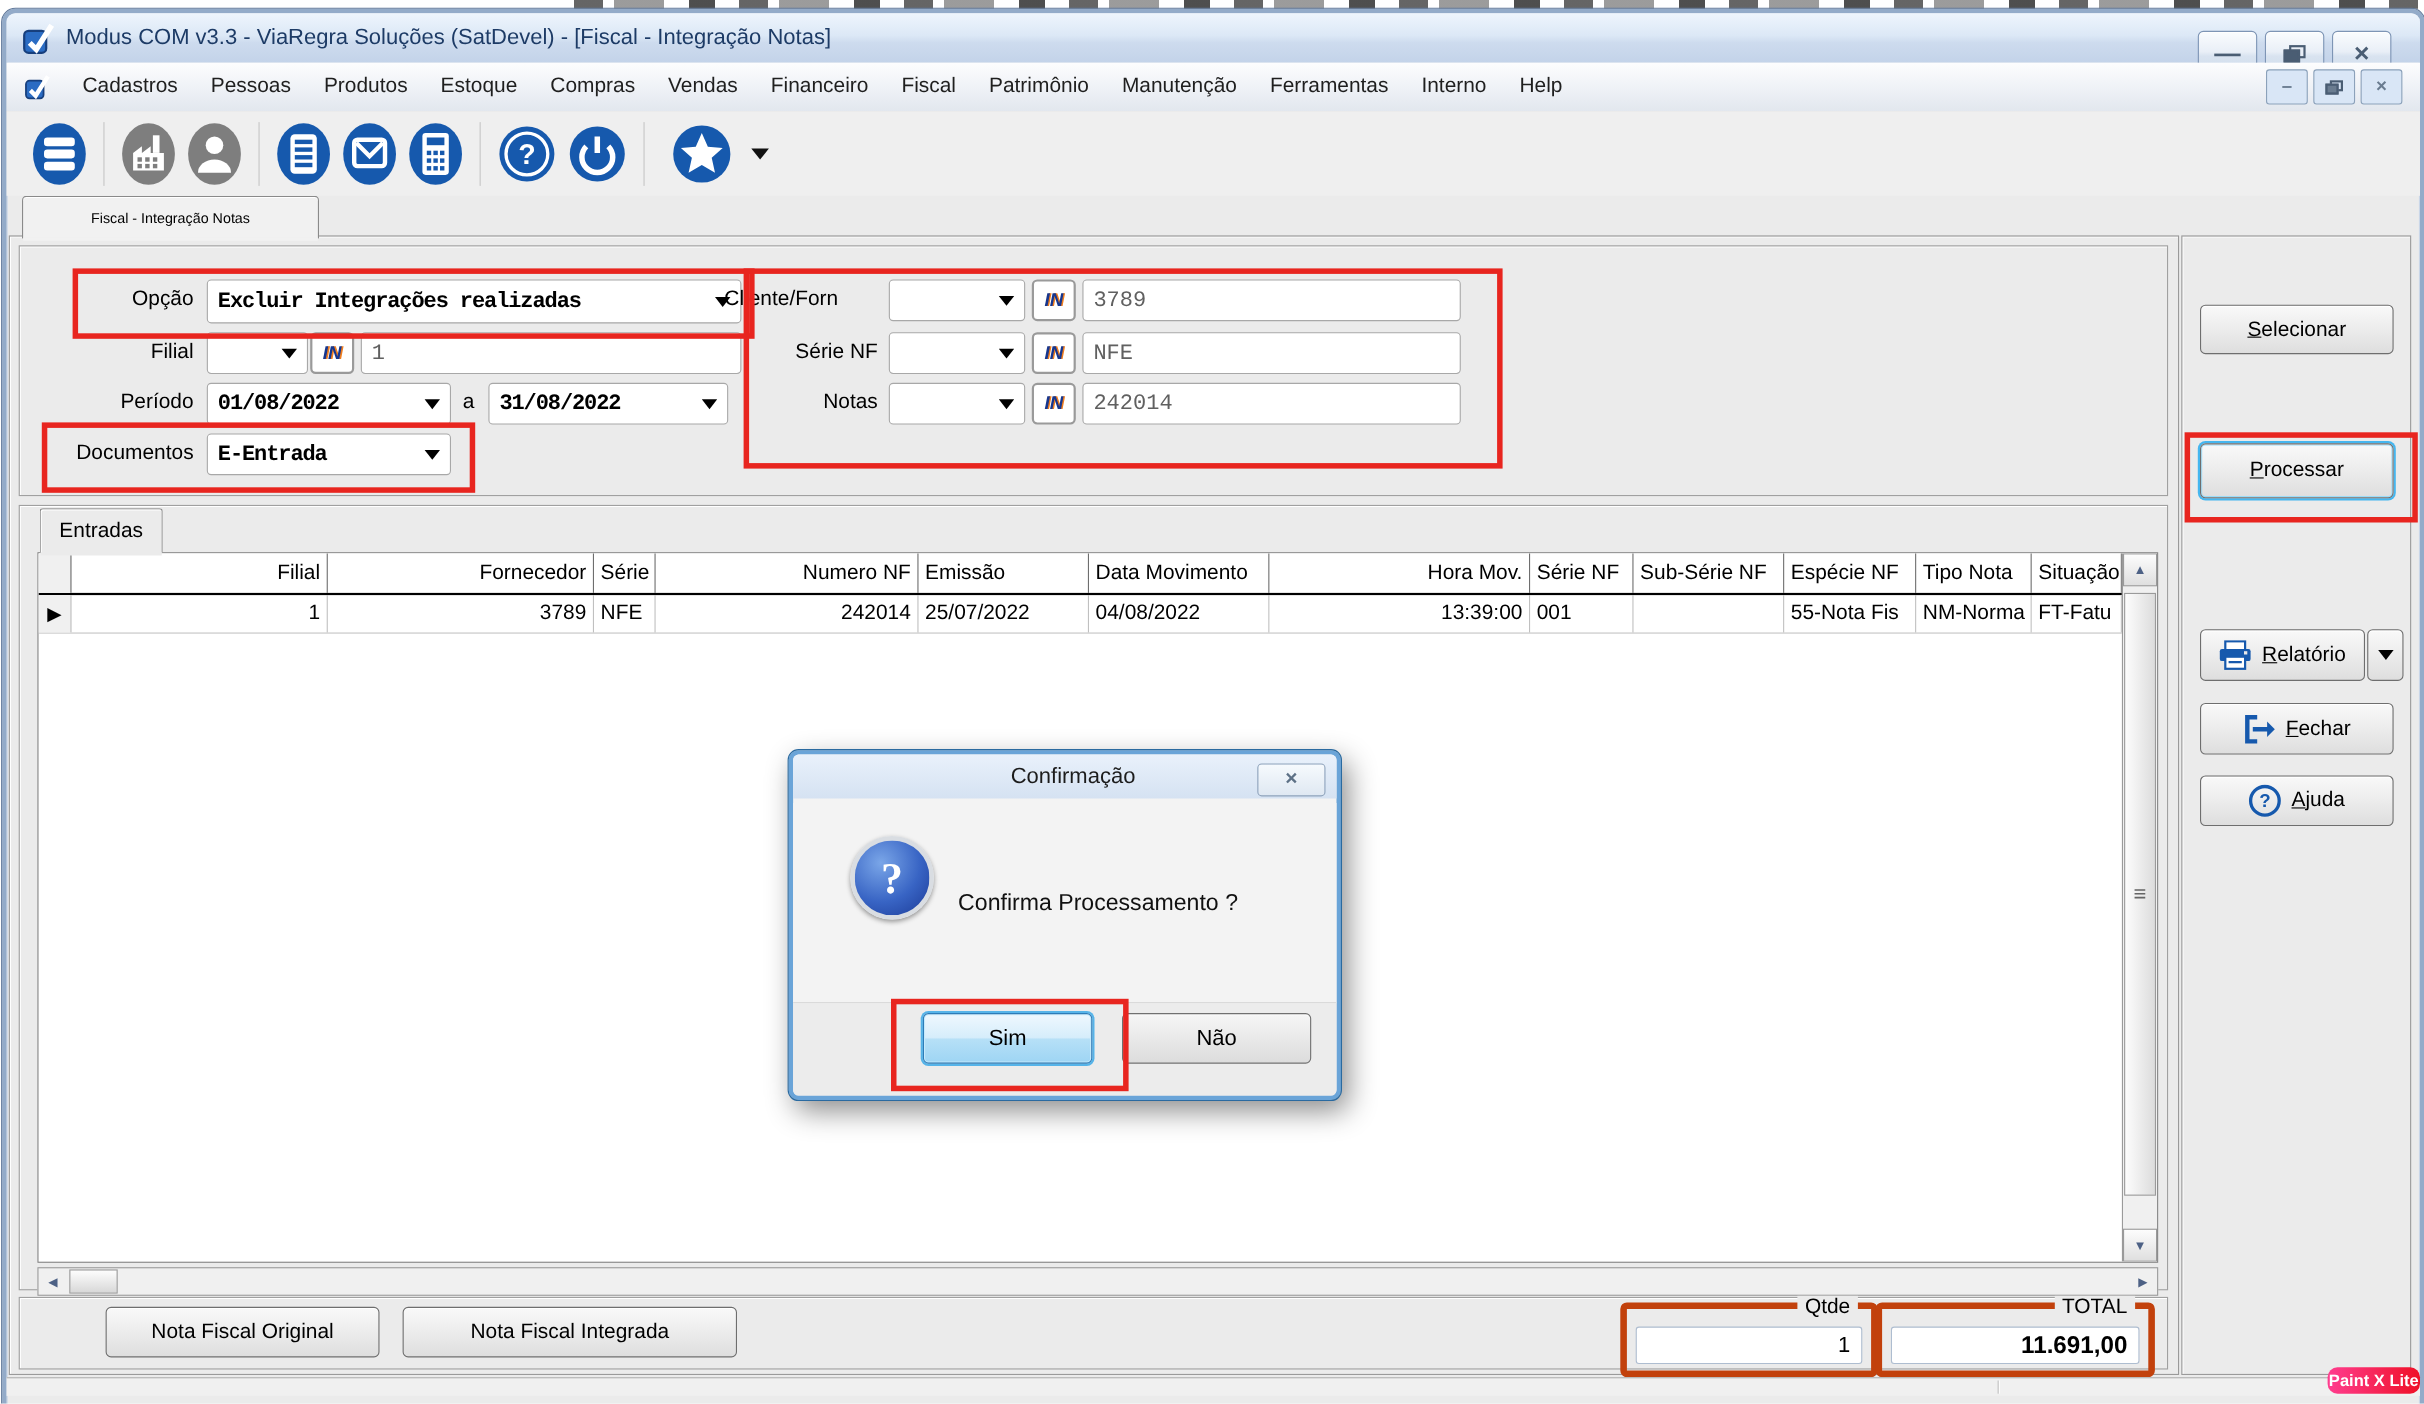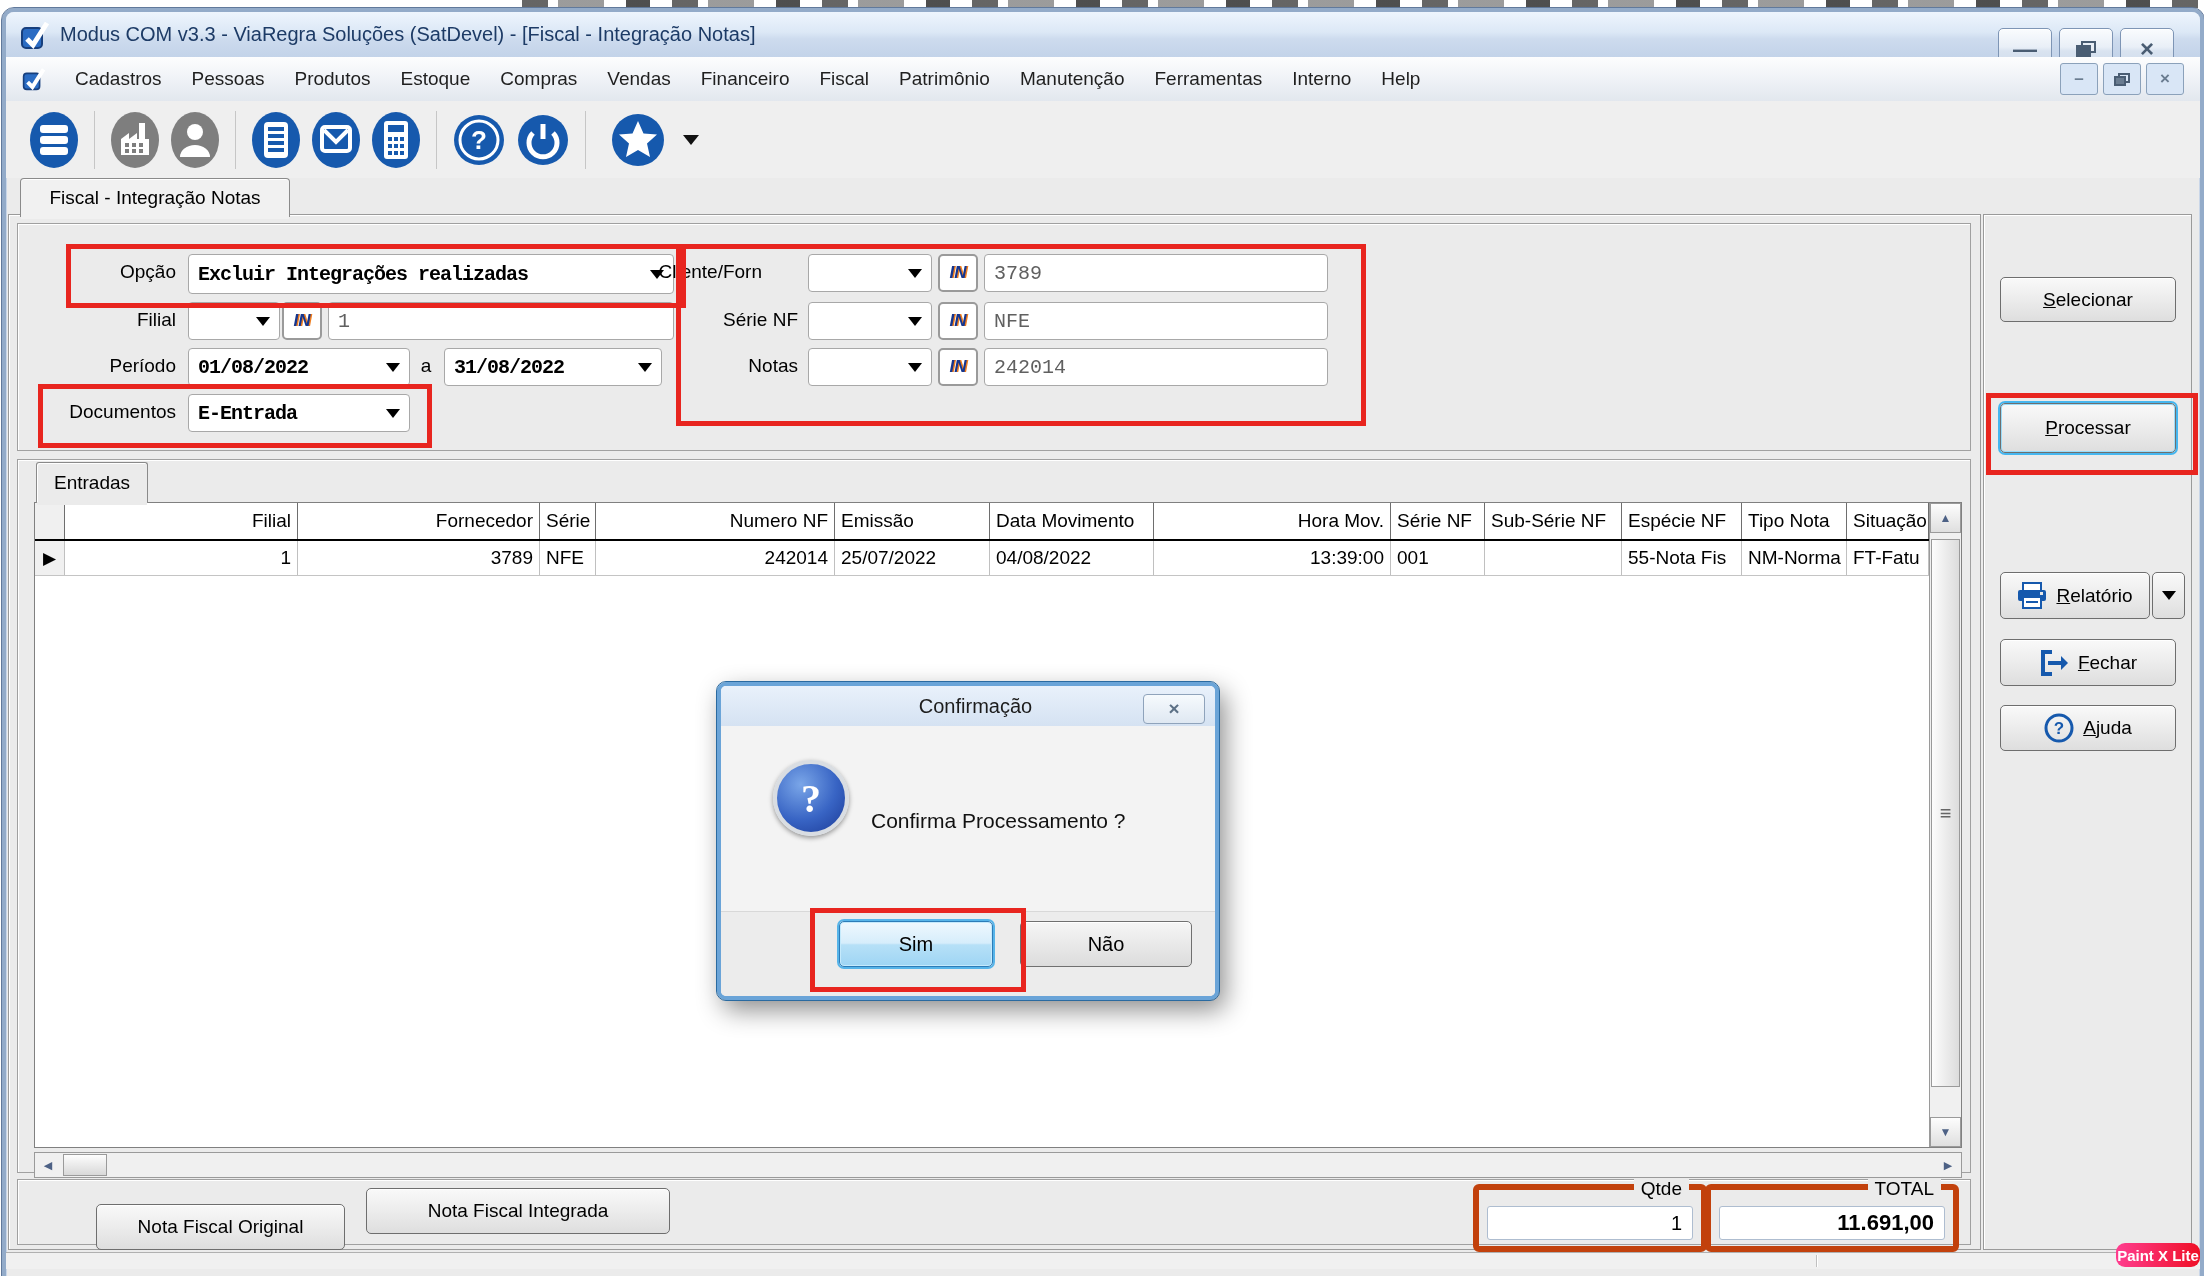--- a/index.html
+++ b/index.html
@@ -39,21 +39,21 @@
   
   .toolbar{position:absolute;left:0;top:89px;right:0;height:77px;background:#efefef;
      display:flex;align-items:center;padding-left:18px;box-sizing:border-box;}
   .tbicon{margin:0 5px;display:flex;align-items:center;}
   .tbsep{width:1px;height:58px;background:#c6c6c6;margin:0 10px;}
   .dd-arrow{width:0;height:0;border-left:8px solid transparent;border-right:8px solid transparent;
      border-top:10px solid #111;margin-left:12px;}
   
   .tab-main{position:absolute;left:14px;top:166px;width:268px;height:38px;z-index:6;
      background:#f1f1f1;border:1px solid #8a8a8a;border-bottom:none;border-radius:4px 4px 0 0;
-     box-shadow:inset 0 1px 0 #fff;display:flex;align-items:center;justify-content:center;font-size:19px;}
+     box-shadow:inset 0 1px 0 #fff;display:flex;align-items:center;justify-content:center;font-size:13px;}
   .tab-main::after{content:"";position:absolute;left:0;right:0;bottom:-2px;height:3px;background:#f1f1f1;}
   
   .main-panel{position:absolute;left:2px;top:202px;width:1973px;height:1036px;
      background:#ebebeb;border:1px solid #9a9a9a;box-shadow:inset 1px 1px 0 #fff;box-sizing:border-box;}
   .right-panel{position:absolute;left:1977px;top:202px;width:209px;height:1036px;
      background:#ebebeb;border:1px solid #9a9a9a;box-shadow:inset 1px 1px 0 #fff;box-sizing:border-box;}
   .filter-panel{position:absolute;left:8px;top:8px;width:1954px;height:228px;
      background:#ebebeb;border:1px solid #a0a0a0;box-shadow:inset 1px 1px 0 #fff;box-sizing:border-box;}
   .grid-panel{position:absolute;left:8px;top:244px;width:1954px;height:714px;
      background:#ebebeb;border:1px solid #a0a0a0;box-shadow:inset 1px 1px 0 #fff;box-sizing:border-box;}
@@ -431,21 +431,21 @@
             <span>◀</span>
           </div>
         <div class="hthumb"></div>
         <div class="hbtn" style="left:1900px">
             <span>▶</span>
           </div>
       </div>
     </div>
 
     <div class="bottom-panel">
-      <div class="btn" style="left:78px;top:24px;width:249px;height:46px">
+      <div class="btn" style="left:78px;top:8px;width:249px;height:46px">
         <span class="lbl">Nota Fiscal Original</span>
       </div>
       <div class="btn" style="left:348px;top:8px;width:304px;height:46px">
         <span class="lbl">Nota Fiscal Integrada</span>
       </div>
       <div class="group" style="left:1455px;top:4px;width:222px;height:56px">
         <span class="glabel">Qtde</span>
         <div class="gedit">
             <span>1</span>
           </div>

